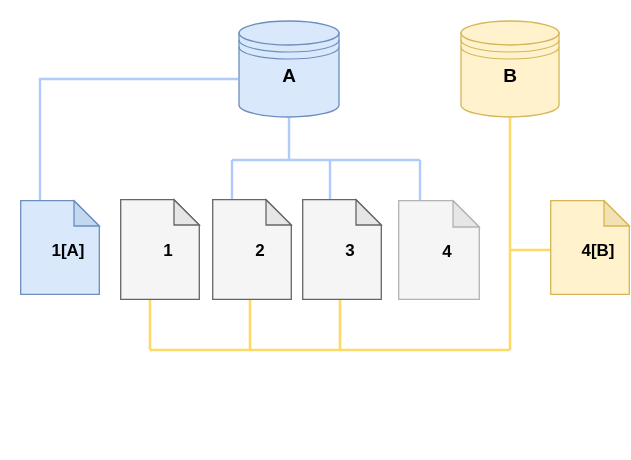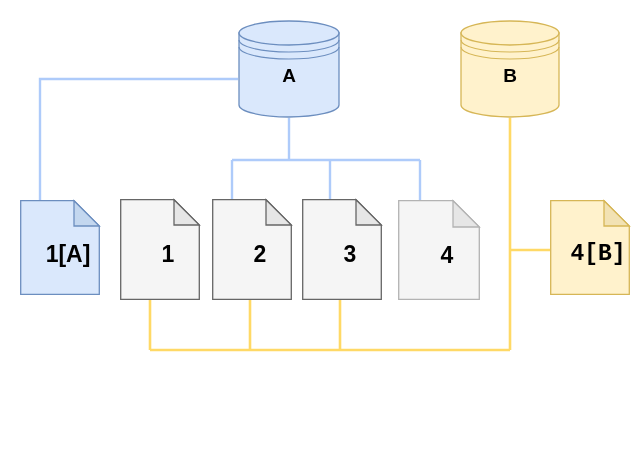--- a/index.html
+++ b/index.html
@@ -35,21 +35,21 @@
   }
   .edge {
     position: absolute;
     left: 0;
     top: 0;
   }
   .cyl-label {
     font-size: 19px;
   }
   .doc-label {
-    font-size: 23px;
+    font-size: 17px;
     padding-left: 16px;
   }
   svg { display: block; overflow: visible; }
 </style>
 </head>
 <body>
 
 <div id="canvas">
 
   <svg class="edge" width="631" height="460" viewBox="0 0 631 460">
@@ -131,16 +131,16 @@
       <path d="M 55 0.7 L 81.3 27 L 55 27 Z" fill="#e6e6e6" stroke="#b3b3b3" stroke-width="1.3"></path>
     </svg>
     <div class="node-label doc-label" style="top:42px;">4</div>
   </div>
 
   <div class="doc" style="left:550px; top:200px; width:80px; height:95px;">
     <svg width="80" height="95" viewBox="0 0 80 95">
       <path d="M 0.7 0.7 L 54 0.7 L 79.3 26 L 79.3 94.3 L 0.7 94.3 Z" fill="#fff2cc" stroke="#d6b656" stroke-width="1.3"></path>
       <path d="M 54 0.7 L 79.3 26 L 54 26 Z" fill="#f2e2b3" stroke="#d6b656" stroke-width="1.3"></path>
     </svg>
-    <div class="node-label doc-label" style="top:41px;font-family:Liberation Mono, monospace;">4[B]</div>
+    <div class="node-label doc-label" style="top:41px;">4[B]</div>
   </div>
 
 </div>
 
 </body></html>

